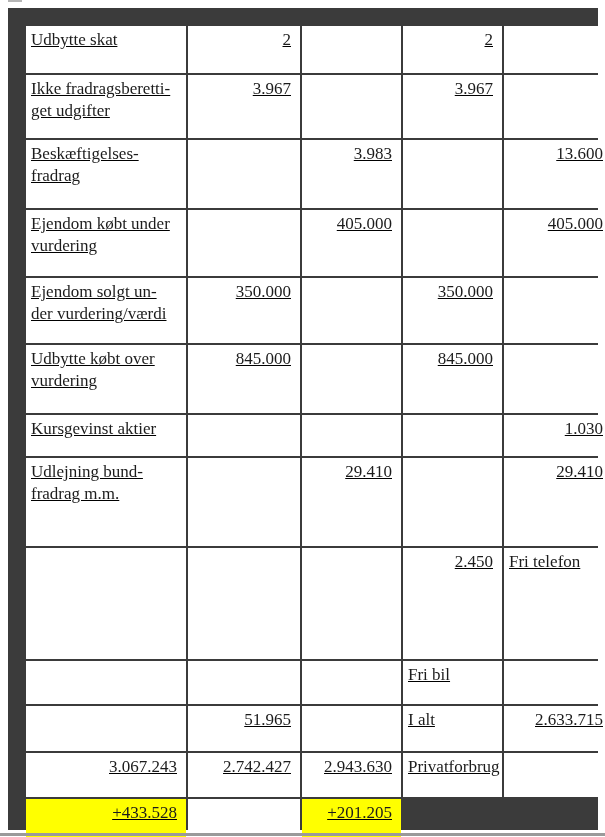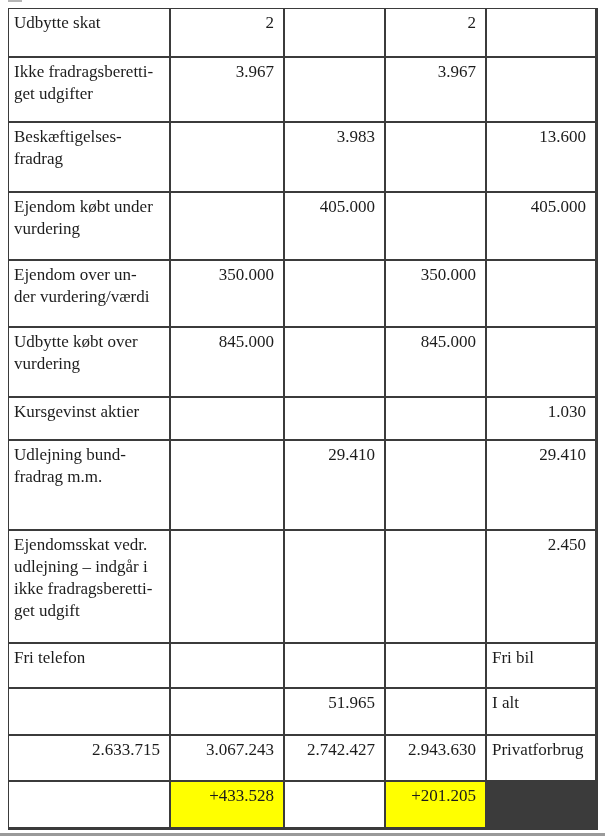--- a/index.html
+++ b/index.html
@@ -27,21 +27,22 @@
   .table-grid {
     position: absolute;
     left: 8px;
     top: 8px;
     width: 590px;
     height: 822px;
     background: var(--border-color);
     display: grid;
     grid-template-columns: 160px 112px 99px 99px 108px;
     gap: 2px;
-    padding: 1px;
+    padding: 18px;
+    text-decoration: underline;
   }
   .cell {
     background: #ffffff;
     color: var(--text-color);
     font-size: 17px;
     line-height: 22px;
     overflow: hidden;
   }
   .label-cell {
     text-align: left;
@@ -95,21 +96,21 @@
       <div class="cell num-cell"></div>
       <div class="cell num-cell">3.983</div>
       <div class="cell num-cell"></div>
       <div class="cell num-cell">13.600</div>
       <div class="cell label-cell">Ejendom købt under
 vurdering</div>
       <div class="cell num-cell"></div>
       <div class="cell num-cell">405.000</div>
       <div class="cell num-cell"></div>
       <div class="cell num-cell">405.000</div>
-      <div class="cell label-cell">Ejendom over un-
+      <div class="cell label-cell">Ejendom solgt un-
 der vurdering/værdi</div>
       <div class="cell num-cell">350.000</div>
       <div class="cell num-cell"></div>
       <div class="cell num-cell">350.000</div>
       <div class="cell num-cell"></div>
       <div class="cell label-cell">Udbytte købt over
 vurdering</div>
       <div class="cell num-cell">845.000</div>
       <div class="cell num-cell"></div>
       <div class="cell num-cell">845.000</div>
@@ -118,24 +119,20 @@
       <div class="cell num-cell"></div>
       <div class="cell num-cell"></div>
       <div class="cell num-cell"></div>
       <div class="cell num-cell">1.030</div>
       <div class="cell label-cell">Udlejning bund-
 fradrag m.m.</div>
       <div class="cell num-cell"></div>
       <div class="cell num-cell">29.410</div>
       <div class="cell num-cell"></div>
       <div class="cell num-cell">29.410</div>
-      <div class="cell label-cell">Ejendomsskat vedr.
-udlejning – indgår i
-ikke fradragsberetti-
-get udgift</div>
       <div class="cell num-cell"></div>
       <div class="cell num-cell"></div>
       <div class="cell num-cell"></div>
       <div class="cell num-cell">2.450</div>
       <div class="cell label-cell">Fri telefon</div>
       <div class="cell num-cell"></div>
       <div class="cell num-cell"></div>
       <div class="cell num-cell"></div>
       <div class="cell label-cell">Fri bil</div>
       <div class="cell num-cell"></div>

